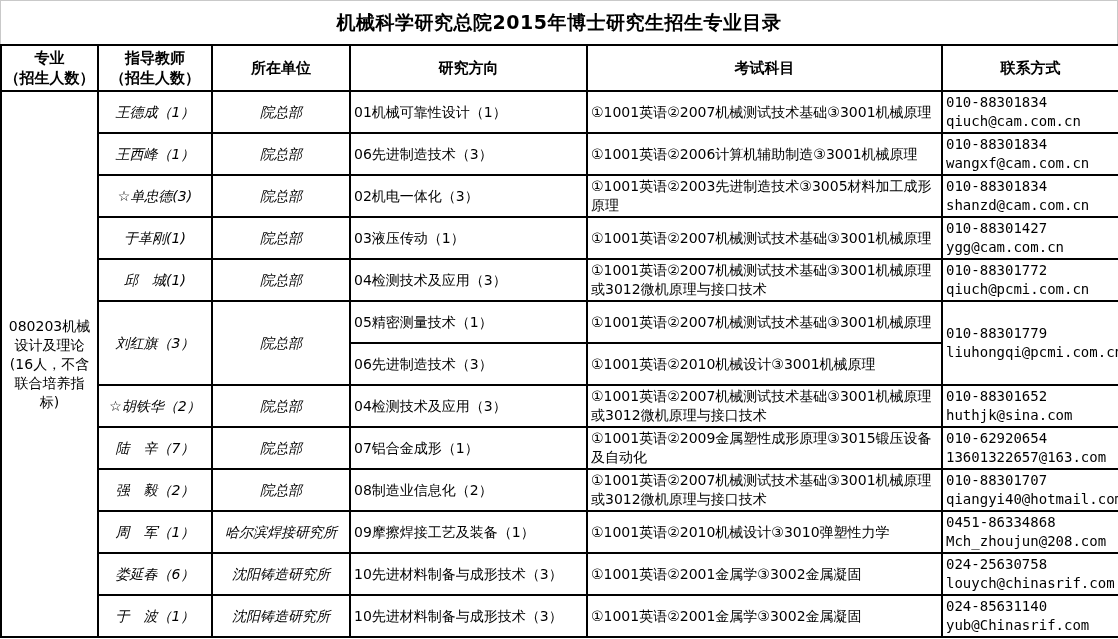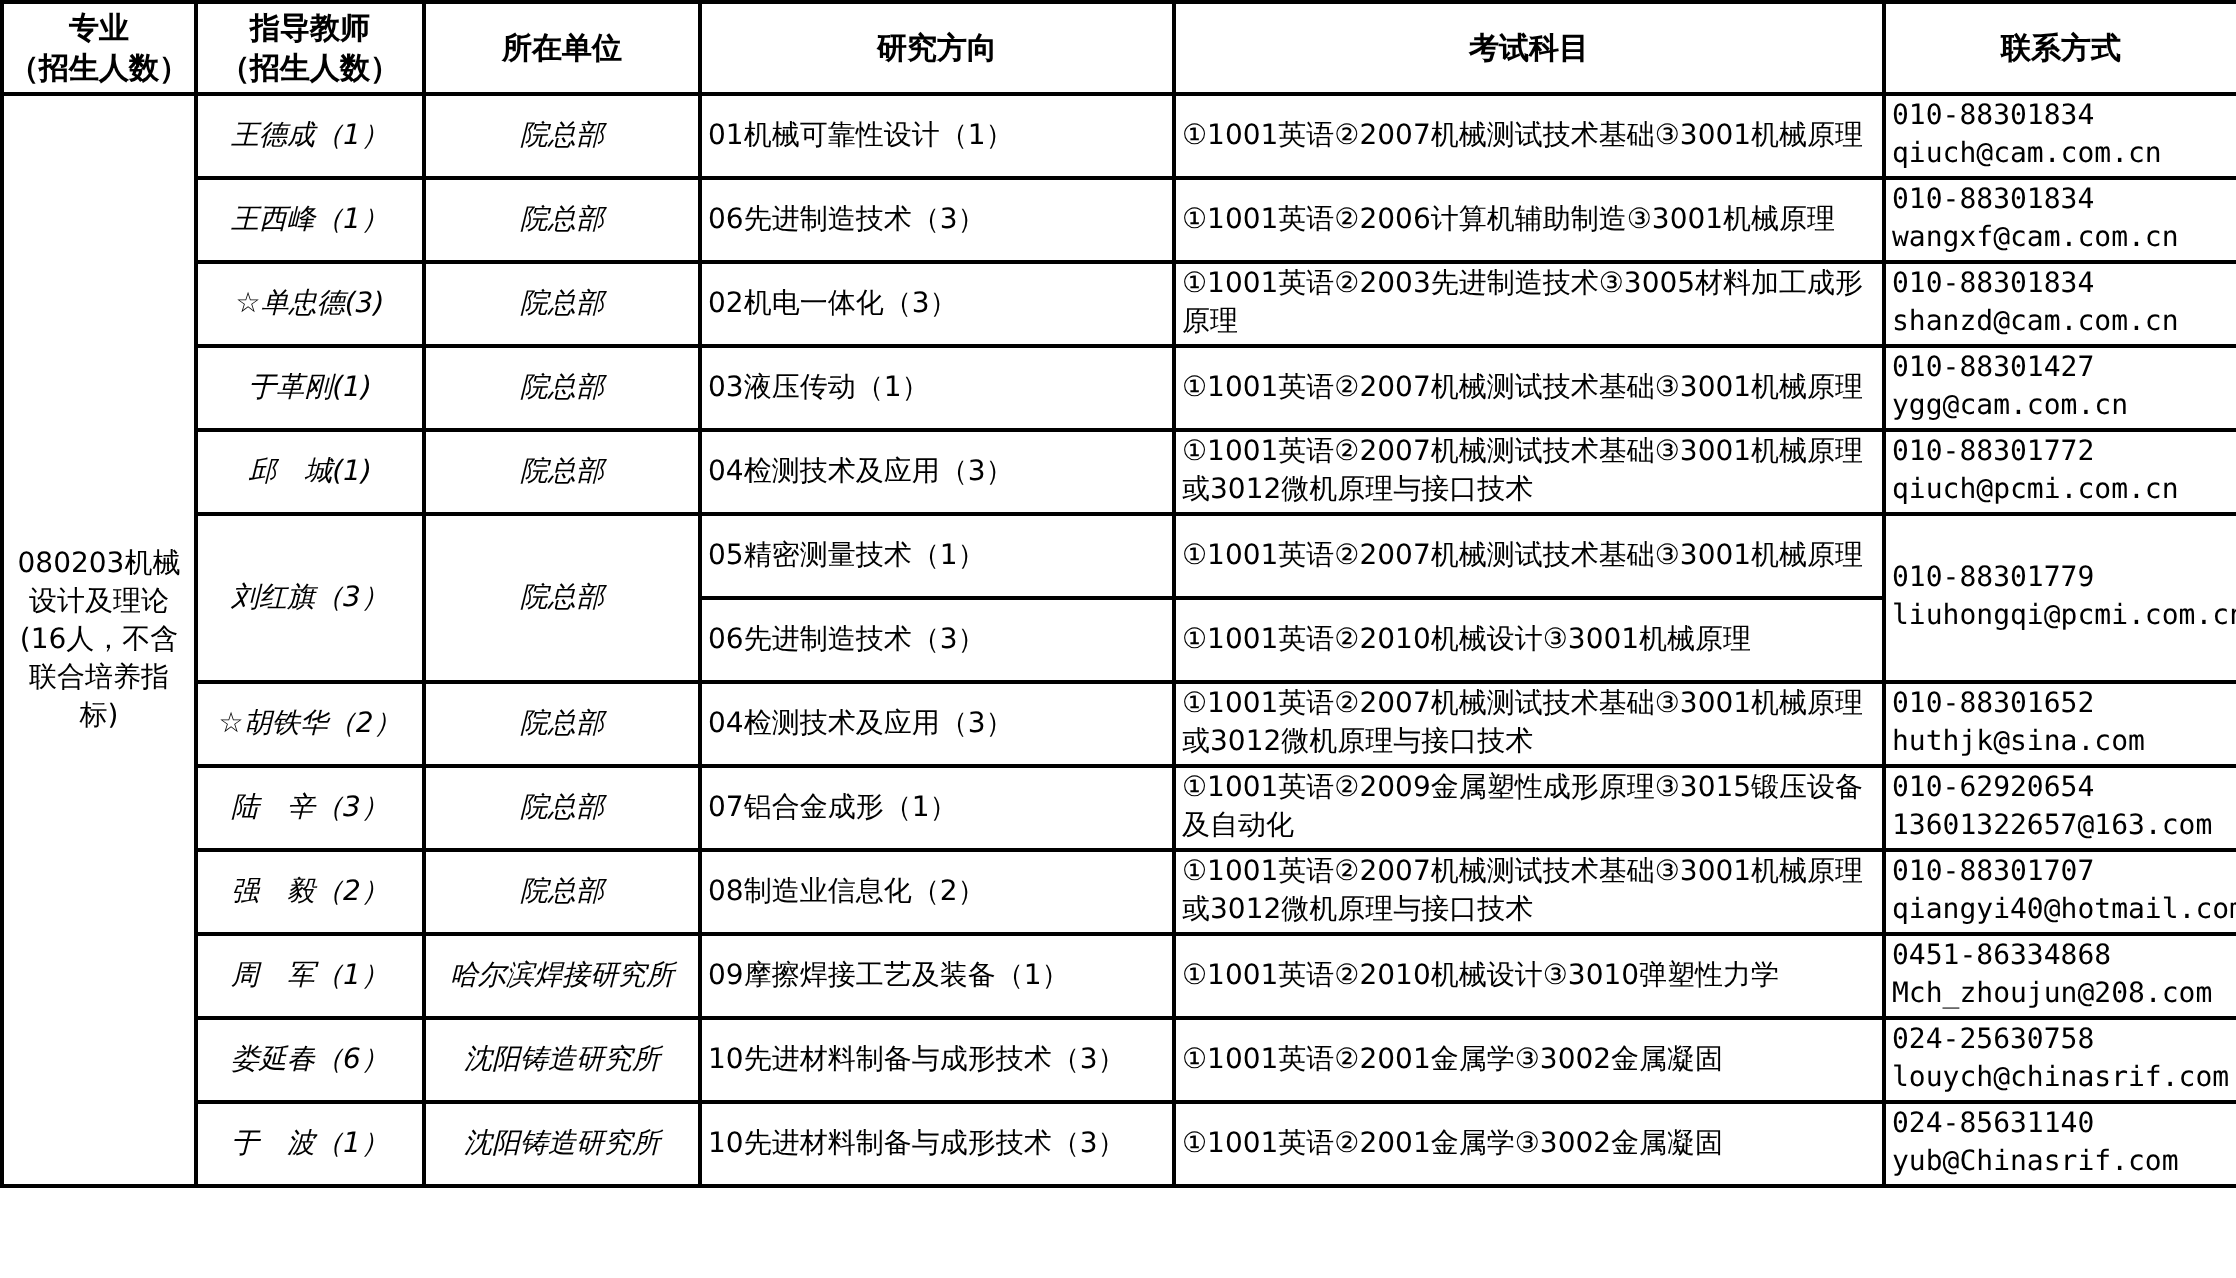--- a/index.html
+++ b/index.html
@@ -68,20 +68,23 @@
     white-space: nowrap;
     margin-left: 35px;
   }
   td.teacher-cell, td.unit-cell { font-size: 15px; }
 </style>
 </head>
 <body>
 
 <div class="page">
 
+  <div class="title-bar">
+    <span class="title-text">机械科学研究总院2015年博士研究生招生专业目录</span>
+  </div>
 
   <table class="catalog">
     <colgroup>
       <col style="width:97px">
         <col style="width:114px">
         <col style="width:138px">
       <col style="width:237px">
         <col style="width:355px">
         <col style="width:177px">
     </colgroup>
@@ -171,21 +174,21 @@
         <td class="center teacher-cell">☆胡铁华（2）</td>
         <td class="center unit-cell">院总部</td>
         <td class="dir-cell">04检测技术及应用（3）</td>
         <td class="exam-cell">①1001英语②2007机械测试技术基础③3001机械原理或3012微机原理与接口技术</td>
         <td class="contact-cell">
           <div>010-88301652</div>
           <div>huthjk@sina.com</div>
         </td>
       </tr>
       <tr class="body-row">
-        <td class="center teacher-cell">陆　辛（3）</td>
+        <td class="center teacher-cell">陆　辛（7）</td>
         <td class="center unit-cell">院总部</td>
         <td class="dir-cell">07铝合金成形（1）</td>
         <td class="exam-cell">①1001英语②2009金属塑性成形原理③3015锻压设备及自动化</td>
         <td class="contact-cell">
           <div>010-62920654</div>
           <div>13601322657@163.com</div>
         </td>
       </tr>
       <tr class="body-row">
         <td class="center teacher-cell">强　毅（2）</td>

